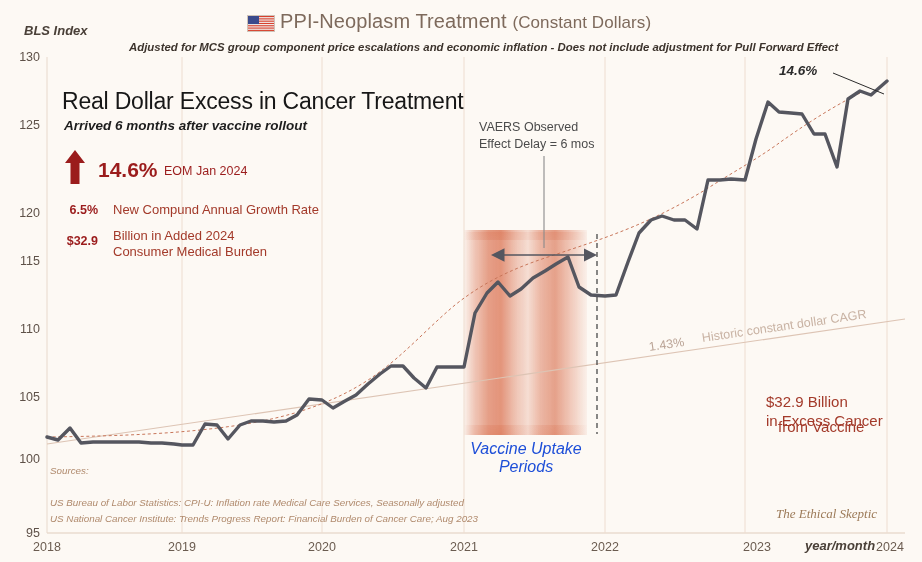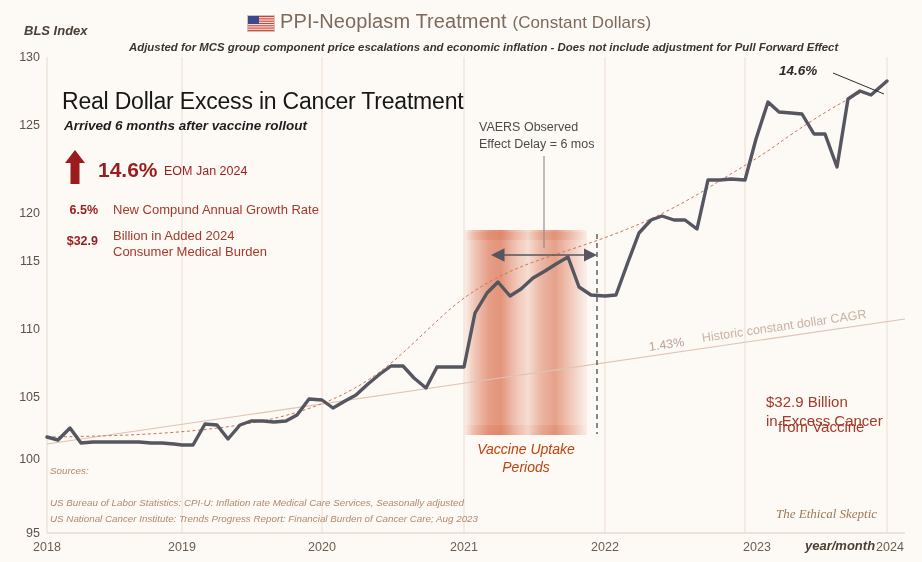--- a/index.html
+++ b/index.html
@@ -55,21 +55,21 @@
   }
   .stat-txt{
     position:absolute;font-size:13px;color:#a33a2a;white-space:nowrap;
     line-height:16px;
   }
   .vaers{
     position:absolute;font-size:12.5px;color:#4b4b4b;line-height:17px;
     white-space:nowrap;
   }
   .uptake{
-    position:absolute;font-size:14px;font-style:italic;color:#c2410c;
+    position:absolute;font-size:16px;font-style:italic;color:#1d4ed8;
     text-align:center;line-height:18px;white-space:nowrap;
   }
   .right-note{
     position:absolute;font-size:15px;color:#a33a2a;line-height:19px;
     white-space:nowrap;
   }
   .sources{
     position:absolute;font-size:9.8px;font-style:italic;color:#b08a6d;
     line-height:14px;white-space:nowrap;
   }

